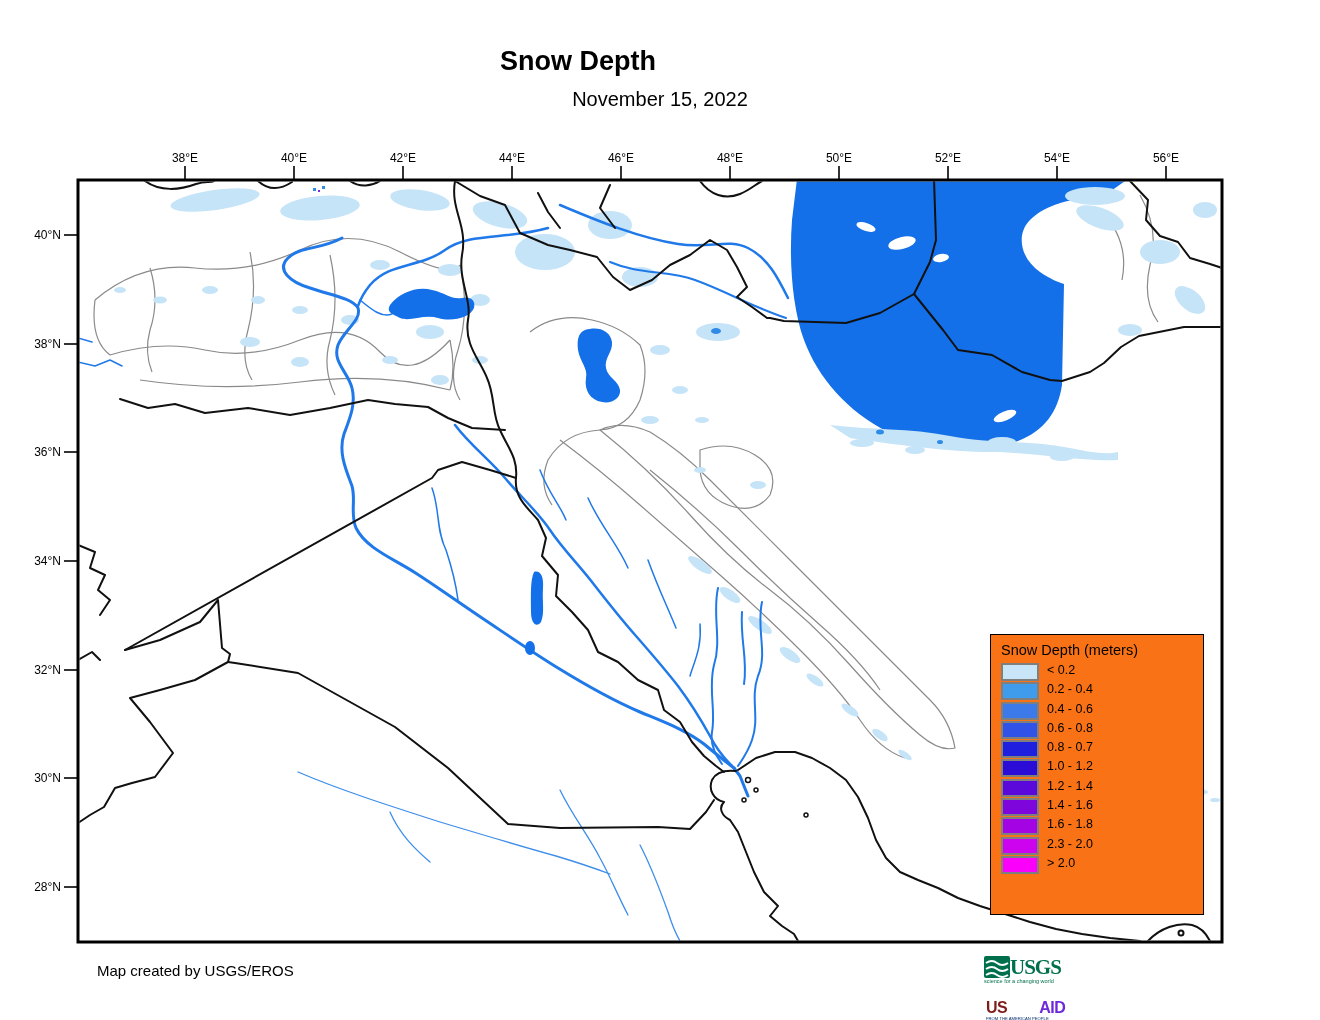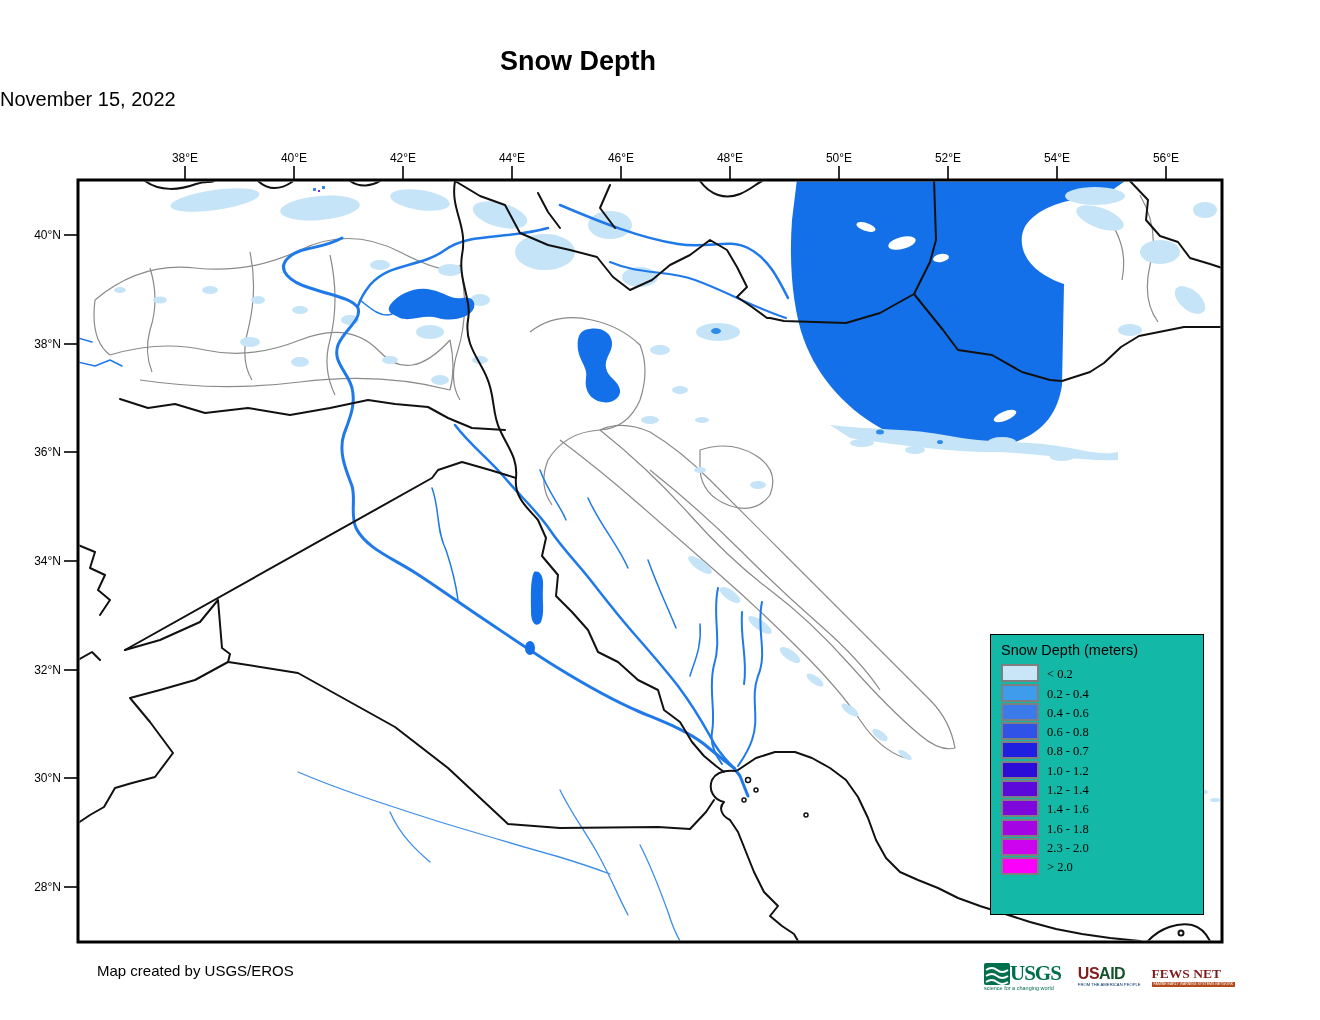--- a/index.html
+++ b/index.html
@@ -1,38 +1,38 @@
 <!DOCTYPE html>
 <html><head>
 <meta charset="utf-8">
 <style>
   html,body{margin:0;padding:0;background:#ffffff;}
   body{width:1320px;height:1020px;position:relative;font-family:"Liberation Sans",sans-serif;overflow:hidden;}
   .abs{position:absolute;}
   #title{top:46px;left:0;width:1156px;text-align:center;font-size:27px;font-weight:bold;color:#000;}
-  #subtitle{top:88px;left:0;width:1320px;font-size:20px;color:#000;}
+  #subtitle{top:88px;left:0;width:1320px;text-align:center;font-size:20px;color:#000;}
   #attribution{top:962px;left:97px;font-size:15px;color:#000;}
   svg text{font-family:"Liberation Sans",sans-serif;}
   .ticklab{font-size:12px;fill:#000;}
   
-  #legend{left:990px;top:634px;width:214px;height:281px;background:#14b8a6;border:1.6px solid #000;box-sizing:border-box;padding:7px 0 0 10px;z-index:5;}
+  #legend{left:990px;top:634px;width:214px;height:281px;background:#f97316;border:1.6px solid #000;box-sizing:border-box;padding:7px 0 0 10px;z-index:5;}
   #legend .ltitle{font-size:14.5px;color:#000;margin-bottom:5px;}
-  .lrow{display:flex;align-items:flex-end;height:19.3px;font-family:Liberation Serif, serif;}
+  .lrow{display:flex;align-items:flex-start;height:19.3px;}
   .swatch{width:34px;height:14px;border:2px solid #7f7f7f;margin-right:8px;flex:0 0 auto;}
   .llabel{font-size:12.5px;color:#000;}
   .lnote{font-size:12.3px;color:#000;margin-top:6px;line-height:15px;}
   
-  #logos{left:984px;top:956px;width:250px;height:42px;display:flex;align-items:center;gap:5px;z-index:5;}
+  #logos{left:984px;top:956px;width:250px;height:42px;display:flex;gap:5px;z-index:5;flex-direction:column;}
   .usgs-wrap{display:flex;flex-direction:column;line-height:1;}
   .usgs-top{display:flex;align-items:center;}
   .usgs-text{color:#006F4C;font-weight:bold;font-size:21px;letter-spacing:-1px;font-family:"Liberation Serif",serif;}
   .usgs-tag{color:#006F4C;font-size:5.5px;margin-top:1px;white-space:nowrap;}
   .usaid-wrap{display:flex;flex-direction:column;line-height:1;margin-left:2px;}
   .usaid-word{font-weight:bold;font-size:16px;letter-spacing:-0.5px;}
-  .usaid-us{color:#7f1d1d;margin-top:27px;} .usaid-aid{color:#14532d;}
+  .usaid-us{color:#7f1d1d;margin-top:27px;} .usaid-aid{color:#6d28d9;margin-left:32px;}
   .usaid-tag{font-size:4.2px;color:#002F6C;margin-top:1px;white-space:nowrap;}
   .fews-wrap{display:flex;flex-direction:column;line-height:1;margin-left:1px;}
   .fews-word{color:#7f1d1d;font-weight:bold;font-size:13.5px;font-family:"Liberation Serif",serif;white-space:nowrap;}
   .fews-bar{margin-top:1px;background:#B24A1B;color:#fff;font-size:3.5px;padding:1px 2px;white-space:nowrap;text-align:center;}
 </style>
 </head>
 <body>
 
 <div class="abs" id="title">Snow Depth</div>
 <div class="abs" id="subtitle">November 15, 2022</div>

